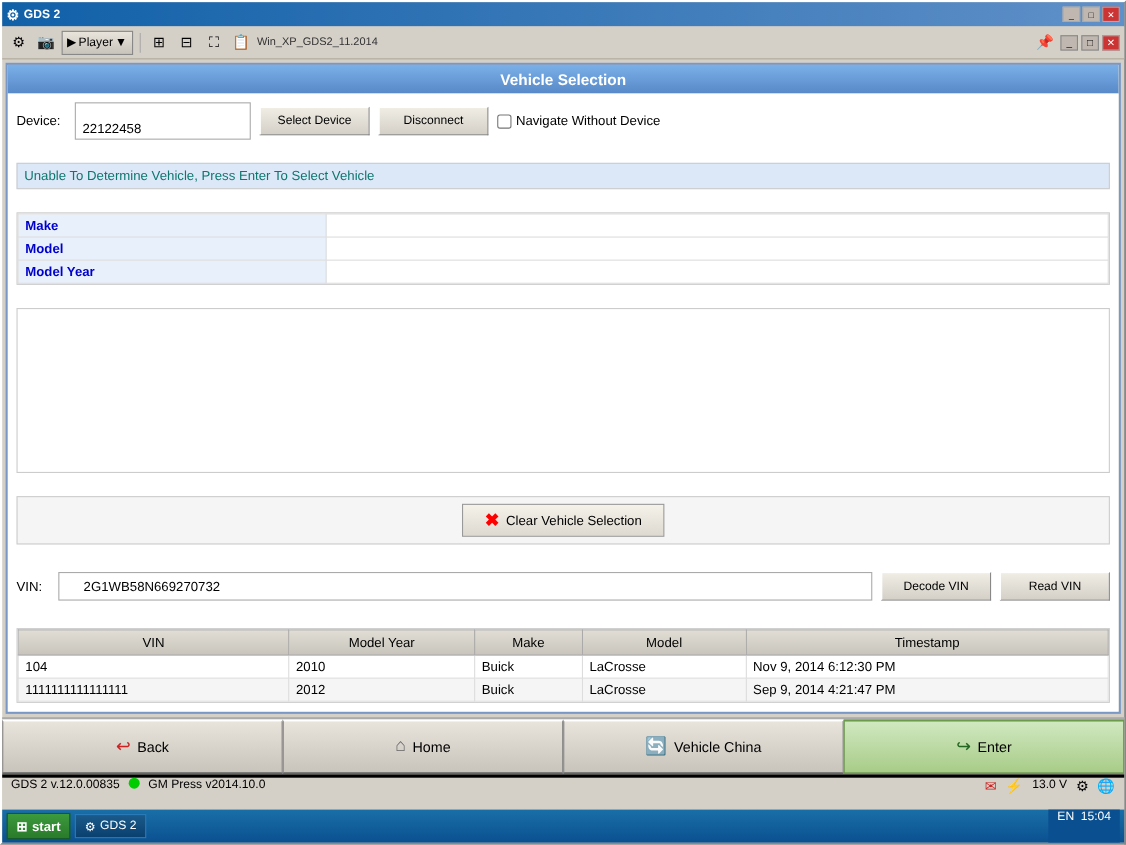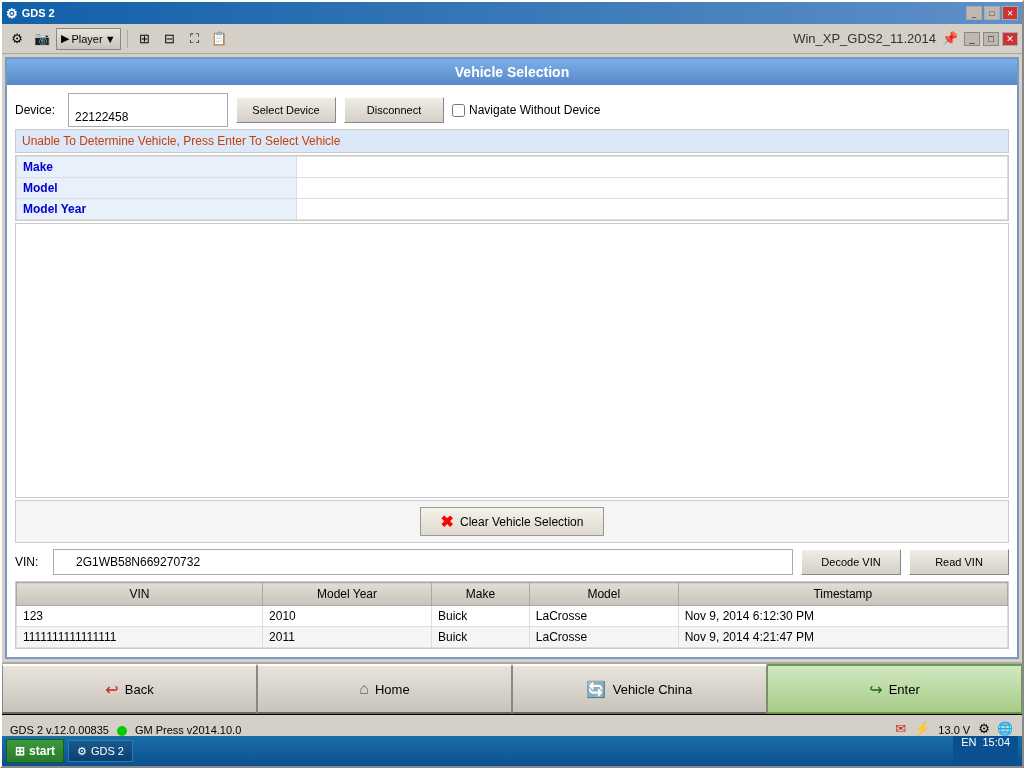--- a/index.html
+++ b/index.html
@@ -138,24 +138,24 @@
       font-weight: normal;
     }
     .bottom-btn.active-btn {
       background: linear-gradient(to bottom, #d0e8c0, #a8cc88);
       border-color: #6a9a4a;
     }
 
     
     .status-bar {
       background: #d4d0c8;
-      border-top: 1px solid #000000;
-      height: 22px;
-      display: flex;
-      align-items: flex-end;
+      border-top: 3px solid #000000;
+      height: 32px;
+      display: flex;
+      align-items: flex-start;
       padding: 0 8px;
       gap: 8px;
       font-size: 11px;
     }
     .status-dot { width: 10px; height: 10px; border-radius: 50%; background: #00cc00; display: inline-block; }
 
     
     .taskbar {
       background: linear-gradient(to bottom, #1a6fa8, #0a5090);
       height: 30px;
@@ -253,22 +253,22 @@
       display: flex; align-items: center; gap: 2px;
       border: 1px solid #888;
       background: linear-gradient(to bottom, #e8e4dc, #c8c4bc);
       padding: 1px 4px;
       cursor: pointer;
       font-size: 11px;
       height: 22px;
     }
     .win-title-center {
       flex: 1;
-      text-align: right;
-      font-size: 13px;
+      text-align: left;
+      font-size: 10px;
       color: #333;
     }
 
     .vehicle-selection-window {
       background: #ece9d8;
       border: 2px solid #7a98c5;
       margin: 3px;
       flex: 1;
       display: flex;
       flex-direction: column;
@@ -284,21 +284,21 @@
       font-size: 14px;
       font-weight: bold;
     }
 
     .vs-body {
       background: white;
       flex: 1;
       display: flex;
       flex-direction: column;
       padding: 8px;
-      gap: 2px;
+      gap: 21px;
       overflow: hidden;
     }
   </style>
 </head>
 <body>
 
 <div class="outer-frame">
 
   <div class="app-title-bar">
     <div class="app-title-text">
@@ -342,21 +342,21 @@
         <div class="device-value">22122458</div>
         <button class="btn">Select Device</button>
         <button class="btn">Disconnect</button>
         <div class="checkbox-row">
           <input type="checkbox" style="">
           <label>Navigate Without Device</label>
         </div>
       </div>
 
       <div style="background:#dce8f8;border:1px solid #ccc;padding:4px 6px;">
-        <span style="font-size:12px;color:#c2410c;">Unable To Determine Vehicle, Press Enter To Select Vehicle</span>
+        <span style="font-size:12px;color:#0f766e;">Unable To Determine Vehicle, Press Enter To Select Vehicle</span>
       </div>
 
       <div class="vehicle-info-panel">
         <table class="vehicle-table">
           <tbody>
               <tr>
             <td class="label-cell">Make</td>
             <td class="value-cell"></td>
           </tr>
           <tr>
@@ -393,32 +393,32 @@
             <tr>
               <th>VIN</th>
               <th>Model Year</th>
               <th>Make</th>
               <th>Model</th>
               <th>Timestamp</th>
             </tr>
           </thead>
           <tbody id="history-tbody">
           <tr>
-                <td>123</td>
+                <td>104</td>
                 <td>2010</td>
                 <td>Buick</td>
                 <td>LaCrosse</td>
                 <td>Nov 9, 2014 6:12:30 PM</td>
               </tr>
               <tr>
                 <td>1111111111111111</td>
-                <td>2011</td>
+                <td>2012</td>
                 <td>Buick</td>
                 <td>LaCrosse</td>
-                <td>Nov 9, 2014 4:21:47 PM</td>
+                <td>Sep 9, 2014 4:21:47 PM</td>
               </tr>
             </tbody>
         </table>
       </div>
 
     </div>
   </div>
 
   <div class="bottom-bar">
     <div class="bottom-btn">

